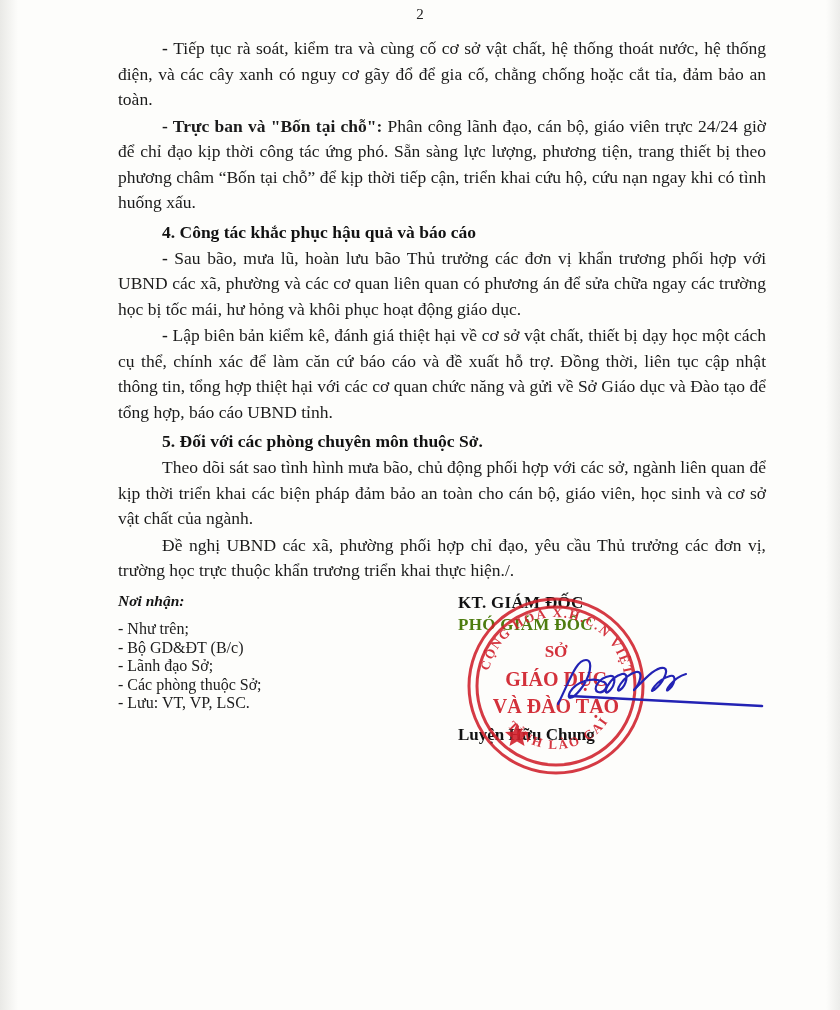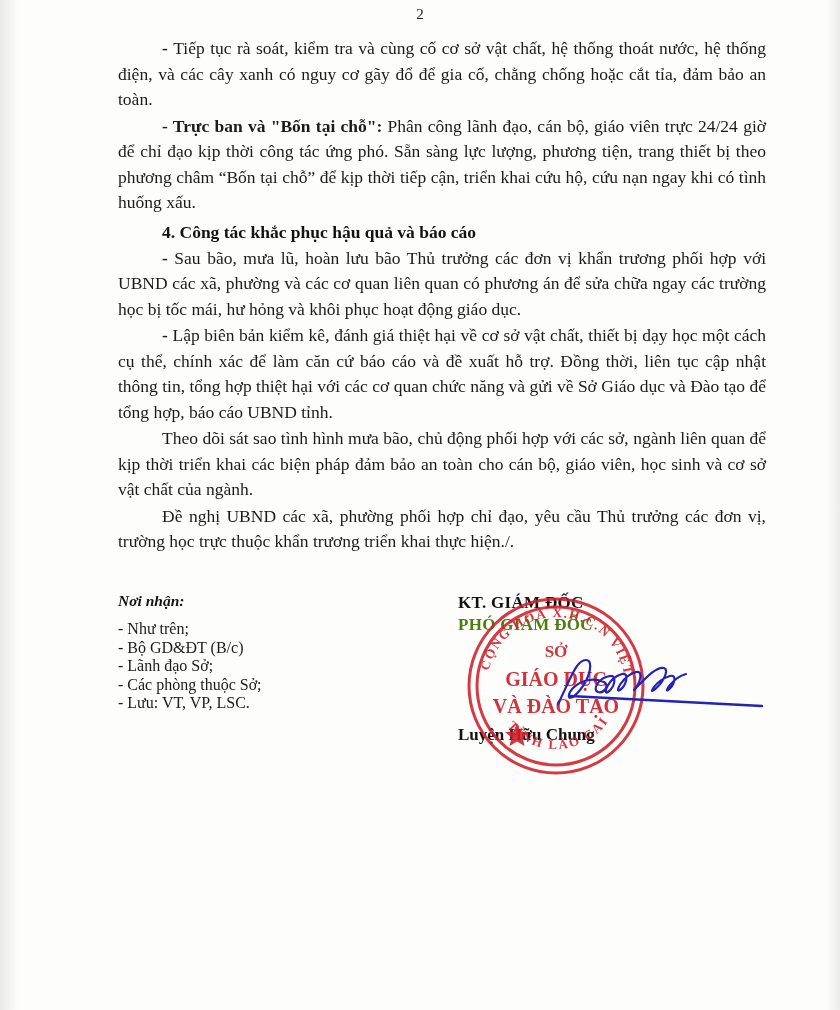--- a/index.html
+++ b/index.html
@@ -182,20 +182,23 @@
     </p>
 
     <p class="para">
       <span class="ind"></span><span class="dash">- </span><span>Sau bão, mưa lũ, hoàn lưu bão Thủ trưởng các đơn vị khẩn trương phối hợp với UBND các xã, phường và các cơ quan liên quan có phương án để sửa chữa ngay các trường học bị tốc mái, hư hỏng và khôi phục hoạt động giáo dục.</span>
     </p>
 
     <p class="para">
       <span class="ind"></span><span class="dash">- </span><span>Lập biên bản kiểm kê, đánh giá thiệt hại về cơ sở vật chất, thiết bị dạy học một cách cụ thể, chính xác để làm căn cứ báo cáo và đề xuất hỗ trợ. Đồng thời, liên tục cập nhật thông tin, tổng hợp thiệt hại với các cơ quan chức năng và gửi về Sở Giáo dục và Đào tạo để tổng hợp, báo cáo UBND tỉnh.</span>
     </p>
 
+    <p class="heading">
+      <span class="ind"></span><span>5. Đối với các phòng chuyên môn thuộc Sở.</span>
+    </p>
 
     <p class="para">
       <span class="ind"></span><span>Theo dõi sát sao tình hình mưa bão, chủ động phối hợp với các sở, ngành liên quan để kịp thời triển khai các biện pháp đảm bảo an toàn cho cán bộ, giáo viên, học sinh và cơ sở vật chất của ngành.</span>
     </p>
 
     <p class="para">
       <span class="ind"></span><span>Đề nghị UBND các xã, phường phối hợp chỉ đạo, yêu cầu Thủ trưởng các đơn vị, trường học trực thuộc khẩn trương triển khai thực hiện./.</span>
     </p>
 
   </div>

